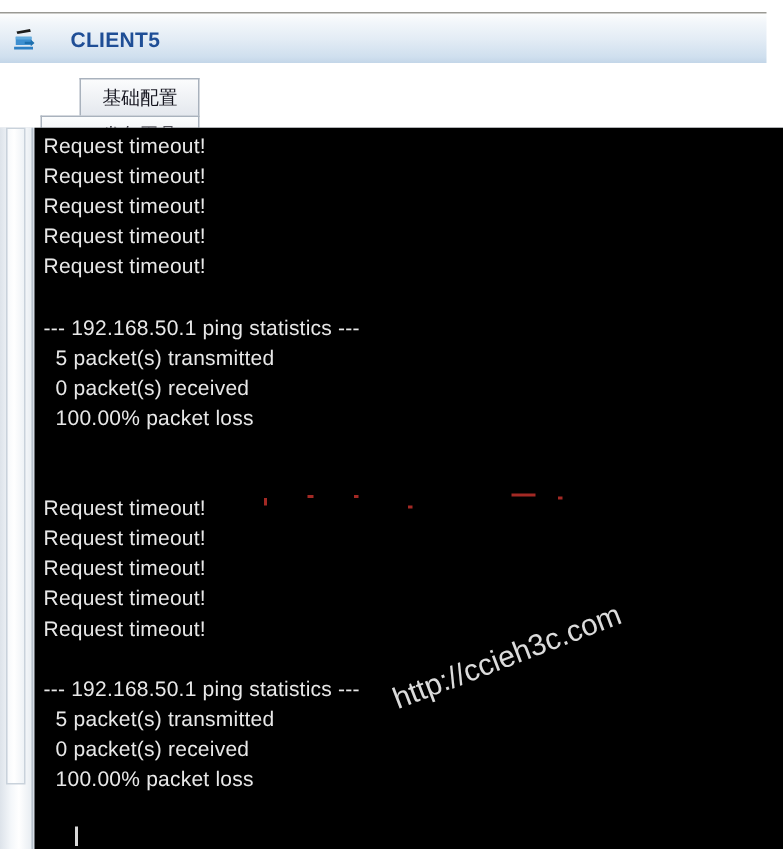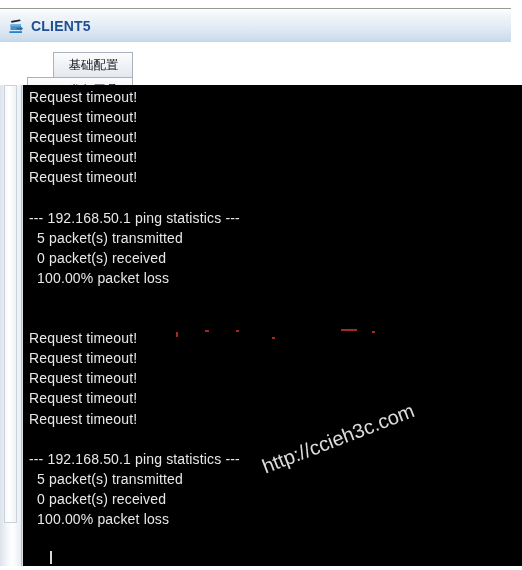--- a/index.html
+++ b/index.html
@@ -45,20 +45,21 @@
         #cfdfee 88%,
         #c3d6e8 100%);
     border-top: 1px solid #9a9a94;
     box-sizing: border-box;
   }
   .titlebar-inner {
     display: flex;
     align-items: center;
     height: 100%;
     padding-left: 7px;
+    gap: 16px;
   }
   .title-icon {
     width: 20px;
     height: 20px;
     margin-right: 4px;
     flex: 0 0 auto;
     position: relative;
   }
   .title-text {
     font-size: 14px;

